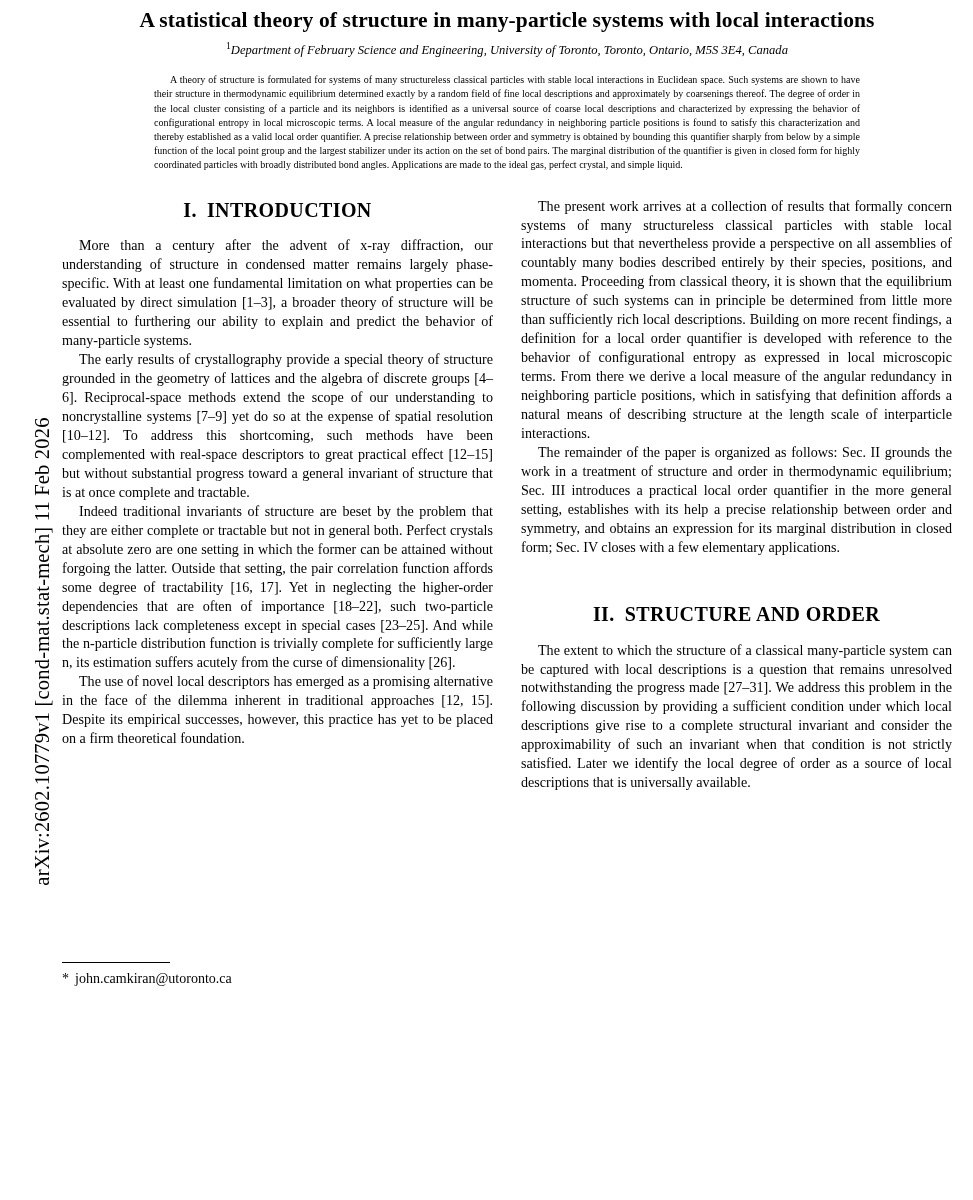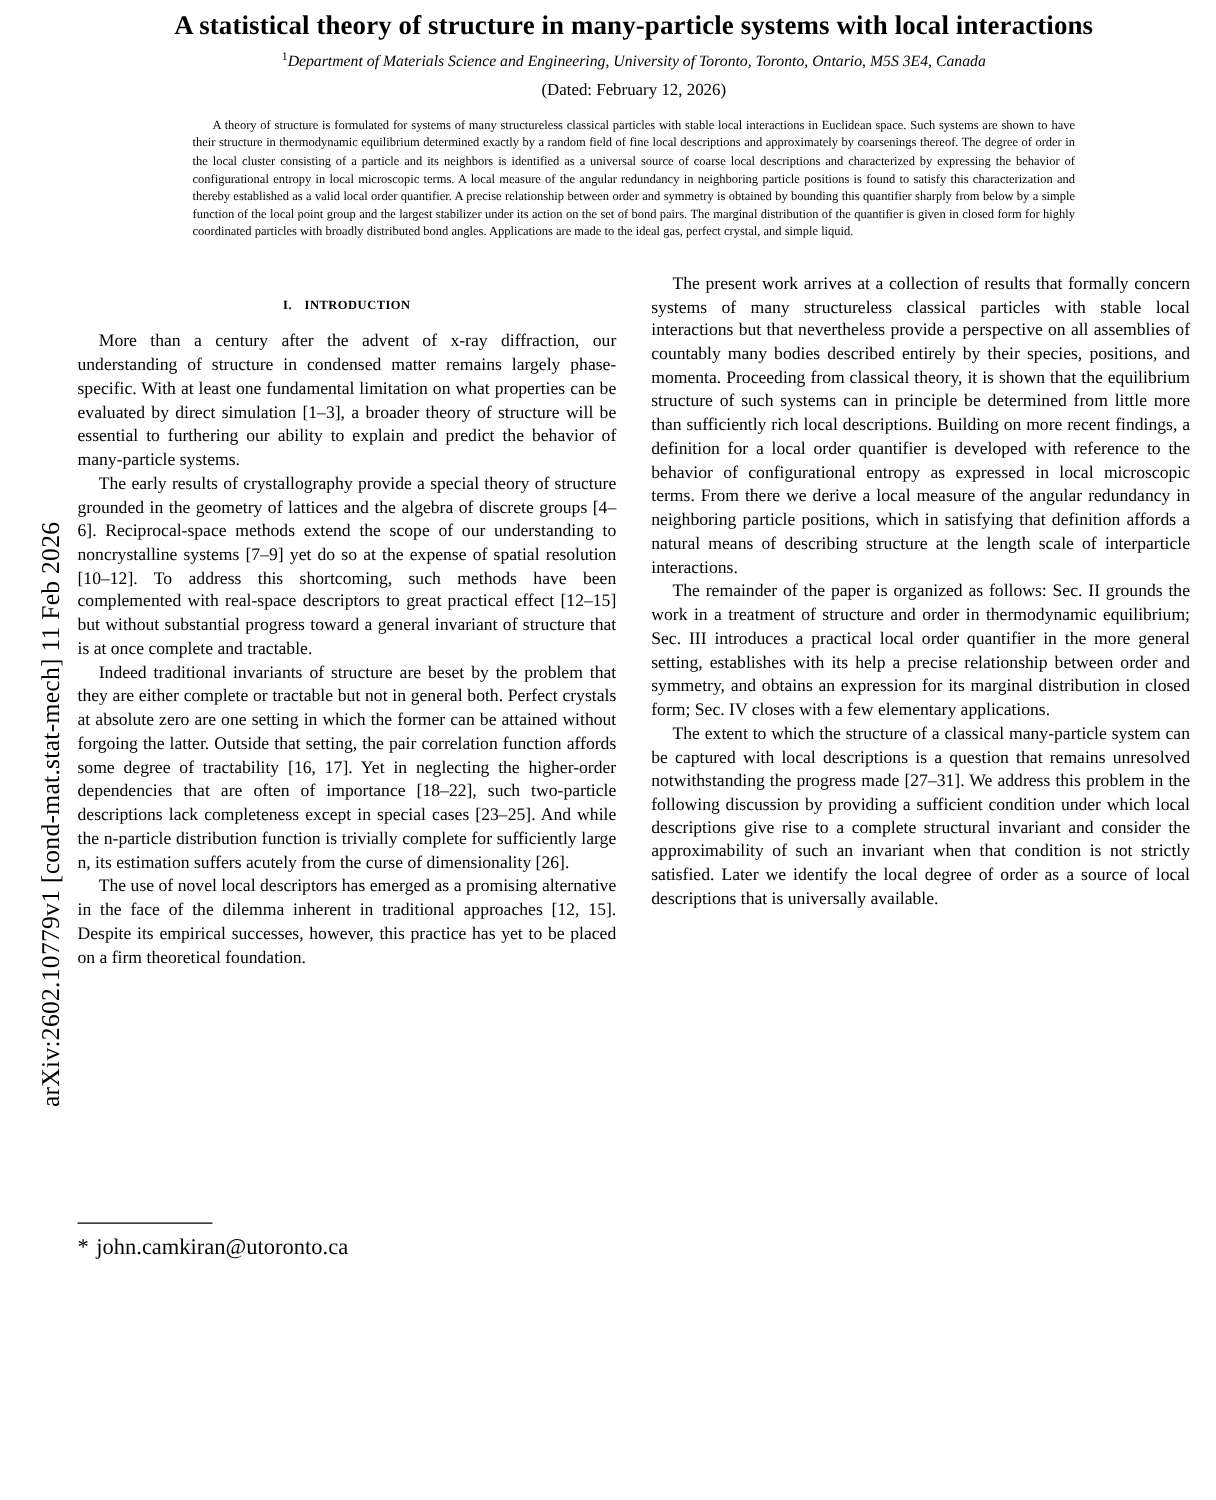--- a/index.html
+++ b/index.html
@@ -93,24 +93,24 @@
     width: 431px;
     font-size: 14.1px;
     line-height: 1.345;
     text-align: justify;
     text-justify: inter-word;
     hyphens: auto;
     position: relative;
   }
   .sec-head {
     text-align: center;
-    font-size: 10px;
+    font-size: 20px;
     font-weight: bold;
     letter-spacing: 0.4px;
-    margin: 20px 0 13px 0;
+    margin: 0 0 13px 0;
   }
   .sec-head .num { margin-right: 10px; }
   p.para {
     margin: 0;
     text-indent: 17px;
   }
   p.first { text-indent: 17px; }
 
   .spacer-top { height: 0px; }
 
@@ -121,38 +121,37 @@
     left: 0;
     width: 431px;
   }
   .fn-rule {
     width: 108px;
     height: 1px;
     background: #000;
     margin-bottom: 7px;
   }
   .fn-text {
-    font-size: 18px;
+    font-size: 14px;
     line-height: 1.3;
   }
   .fn-text .star { margin-right: 6px; }
 </style>
 </head>
 <body>
 
 <div id="arxiv-stamp">arXiv:2602.10779v1  [cond-mat.stat-mech]  11 Feb 2026</div>
 
 <div id="page">
 
   <div class="title">A statistical theory of structure in many-particle systems with local interactions</div>
 
 
-  <div class="affil"><sup>1</sup><span>Department of Materials Science and Engineering, University of Toronto, Toronto, Ontario, M5S 3E4, Canada</span></div>
+  <div class="affil"><sup>1</sup><span>Department of February Science and Engineering, University of Toronto, Toronto, Ontario, M5S 3E4, Canada</span></div>
 
-  <div class="dated">(Dated: February 12, 2026)</div>
 
   <div class="abstract"><span class="indent"></span><span>A theory of structure is formulated for systems of many structureless classical particles with stable local interactions in Euclidean space. Such systems are shown to have their structure in thermodynamic equilibrium determined exactly by a random field of fine local descriptions and approximately by coarsenings thereof. The degree of order in the local cluster consisting of a particle and its neighbors is identified as a universal source of coarse local descriptions and characterized by expressing the behavior of configurational entropy in local microscopic terms. A local measure of the angular redundancy in neighboring particle positions is found to satisfy this characterization and thereby established as a valid local order quantifier. A precise relationship between order and symmetry is obtained by bounding this quantifier sharply from below by a simple function of the local point group and the largest stabilizer under its action on the set of bond pairs. The marginal distribution of the quantifier is given in closed form for highly coordinated particles with broadly distributed bond angles. Applications are made to the ideal gas, perfect crystal, and simple liquid.</span></div>
 
   <div class="columns">
 
     <div class="col">
       <div class="sec-head">
         <span class="num">I.</span><span>INTRODUCTION</span>
       </div>
       <p class="para first">More than a century after the advent of x-ray diffraction, our understanding of structure in condensed matter remains largely phase-specific. With at least one fundamental limitation on what properties can be evaluated by direct simulation [1–3], a broader theory of structure will be essential to furthering our ability to explain and predict the behavior of many-particle systems.</p>
@@ -164,17 +163,20 @@
         <div class="fn-rule"></div>
         <div class="fn-text"><span class="star">*</span><span>john.camkiran@utoronto.ca</span></div>
       </div>
     </div>
 
     <div class="col">
       <div class="spacer-top"></div>
       <p class="para first">The present work arrives at a collection of results that formally concern systems of many structureless classical particles with stable local interactions but that nevertheless provide a perspective on all assemblies of countably many bodies described entirely by their species, positions, and momenta. Proceeding from classical theory, it is shown that the equilibrium structure of such systems can in principle be determined from little more than sufficiently rich local descriptions. Building on more recent findings, a definition for a local order quantifier is developed with reference to the behavior of configurational entropy as expressed in local microscopic terms. From there we derive a local measure of the angular redundancy in neighboring particle positions, which in satisfying that definition affords a natural means of describing structure at the length scale of interparticle interactions.</p>
       <p class="para">The remainder of the paper is organized as follows: Sec. II grounds the work in a treatment of structure and order in thermodynamic equilibrium; Sec. III introduces a practical local order quantifier in the more general setting, establishes with its help a precise relationship between order and symmetry, and obtains an expression for its marginal distribution in closed form; Sec. IV closes with a few elementary applications.</p>
 
+      <div class="sec-head" style="margin-top:44px;">
+        <span class="num">II.</span><span>STRUCTURE AND ORDER</span>
+      </div>
       <p class="para">The extent to which the structure of a classical many-particle system can be captured with local descriptions is a question that remains unresolved notwithstanding the progress made [27–31]. We address this problem in the following discussion by providing a sufficient condition under which local descriptions give rise to a complete structural invariant and consider the approximability of such an invariant when that condition is not strictly satisfied. Later we identify the local degree of order as a source of local descriptions that is universally available.</p>
     </div>
 
   </div>
 </div>
 
 </body></html>

